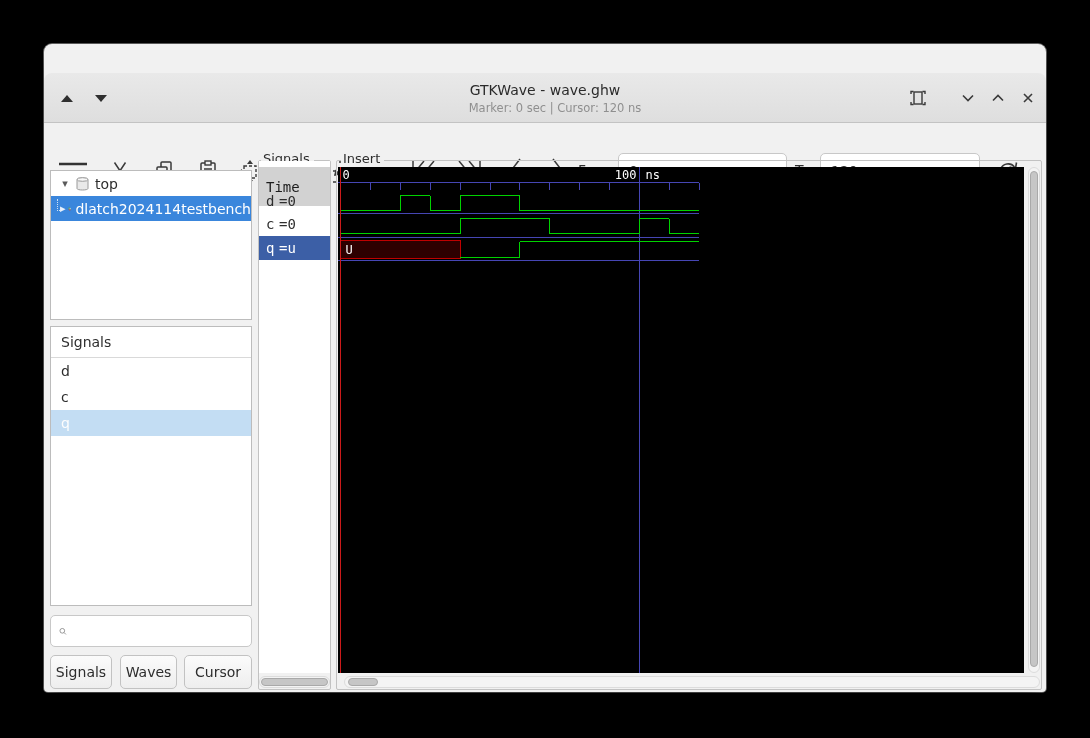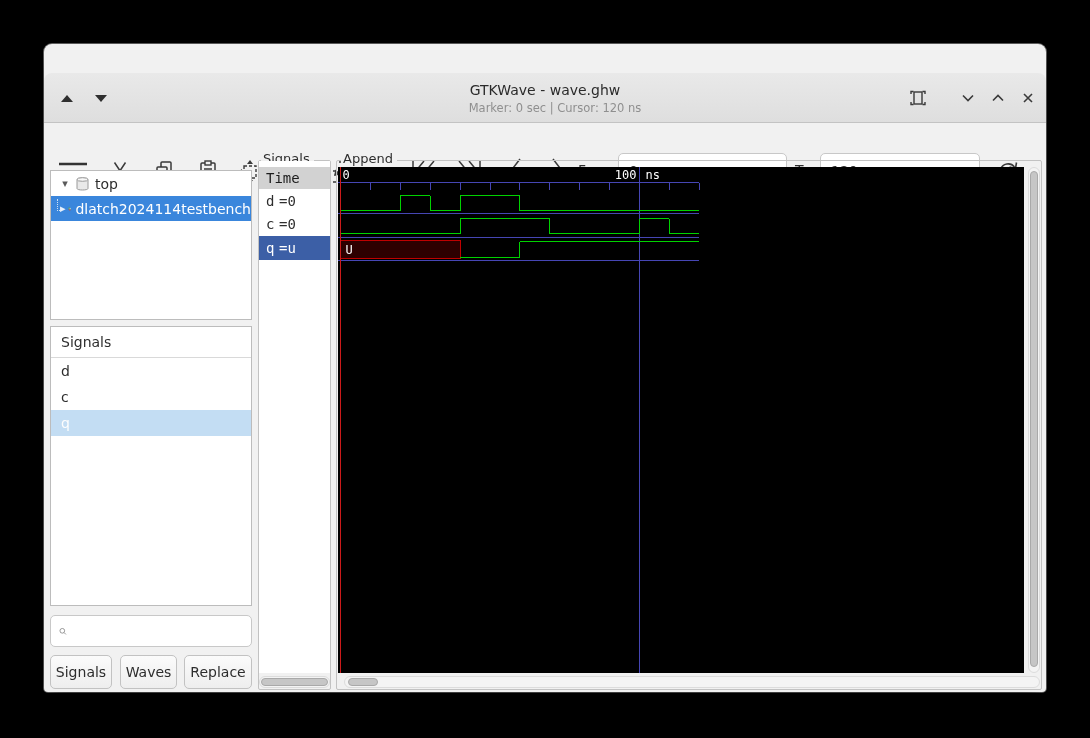--- a/index.html
+++ b/index.html
@@ -252,48 +252,48 @@
   <div class="search-box" style="left:6px; top:571px; width:202px; height:32px;">
     <svg width="15" height="15" viewBox="0 0 15 15">
       <circle cx="6.2" cy="6.2" r="4.4" fill="none" stroke="#7a7a7a" stroke-width="1.4"></circle>
       <path d="M9.5,9.5 L13,13" stroke="#7a7a7a" stroke-width="1.4"></path>
     </svg>
     <input style="border: none; outline: none; flex: 1 1 0%; font-size: 14px; font-family: inherit; background: transparent;" value="">
   </div>
 
   <button class="btn" style="left:6px;  top:611px; width:62px;">Signals</button>
   <button class="btn" style="left:76px; top:611px; width:57px;">Waves</button>
-  <button class="btn" style="left:140px;top:611px; width:68px;">Replace</button>
+  <button class="btn" style="left:140px;top:611px; width:68px;">Cursor</button>
 
   <div class="frame" style="left:214px; top:116px; width:73px; height:530px;"></div>
   <div class="frame-label" style="left:217px; top:107px;">Signals</div>
   <div class="abs" style="left:215px; top:117px; width:71px; height:512px; background:#fff;"></div>
 
-  <div class="sigcol-row row-time" style="top:123px; height:22px;">
+  <div class="sigcol-row row-time" style="top:123px; height:39px;">
     <span>Time</span>
   </div>
   <div class="sigcol-row" style="top:145px; height:23px;">
     <span class="signame">d</span>
     <span>=0</span>
   </div>
   <div class="sigcol-row" style="top:168px; height:24px;">
     <span class="signame">c</span>
     <span>=0</span>
   </div>
   <div class="sigcol-row row-sel" style="top:192px; height:24px;">
     <span class="signame">q</span>
     <span>=u</span>
   </div>
 
   <div class="sb-track" style="left:215px; top:632px; width:71px; height:12px;">
     <div class="sb-thumb" style="left:1px; top:1px; width:67px; height:8px;"></div>
   </div>
 
   <div class="frame" style="left:292px; top:116px; width:706px; height:530px;"></div>
-  <div class="frame-label" style="left:297px; top:107px;">Append</div>
+  <div class="frame-label" style="left:297px; top:107px;">Insert</div>
 
   <div class="wave-black" style="left:294px; top:123px; width:686px; height:506px;">
     <svg id="wave-svg" class="waves" width="686" height="506" viewBox="0 0 686 506">
         <line x1="0" y1="15.5" x2="361.3" y2="15.5" stroke="#4646b4" stroke-width="1"></line>
         <line x1="2.5" y1="15.5" x2="2.5" y2="22.5" stroke="#4646b4" stroke-width="1"></line>
         <line x1="32.400000000000006" y1="15.5" x2="32.400000000000006" y2="22.5" stroke="#4646b4" stroke-width="1"></line>
         <line x1="62.300000000000004" y1="15.5" x2="62.300000000000004" y2="22.5" stroke="#4646b4" stroke-width="1"></line>
         <line x1="92.2" y1="15.5" x2="92.2" y2="22.5" stroke="#4646b4" stroke-width="1"></line>
         <line x1="122.10000000000001" y1="15.5" x2="122.10000000000001" y2="22.5" stroke="#4646b4" stroke-width="1"></line>
         <line x1="152" y1="15.5" x2="152" y2="22.5" stroke="#4646b4" stroke-width="1"></line>

